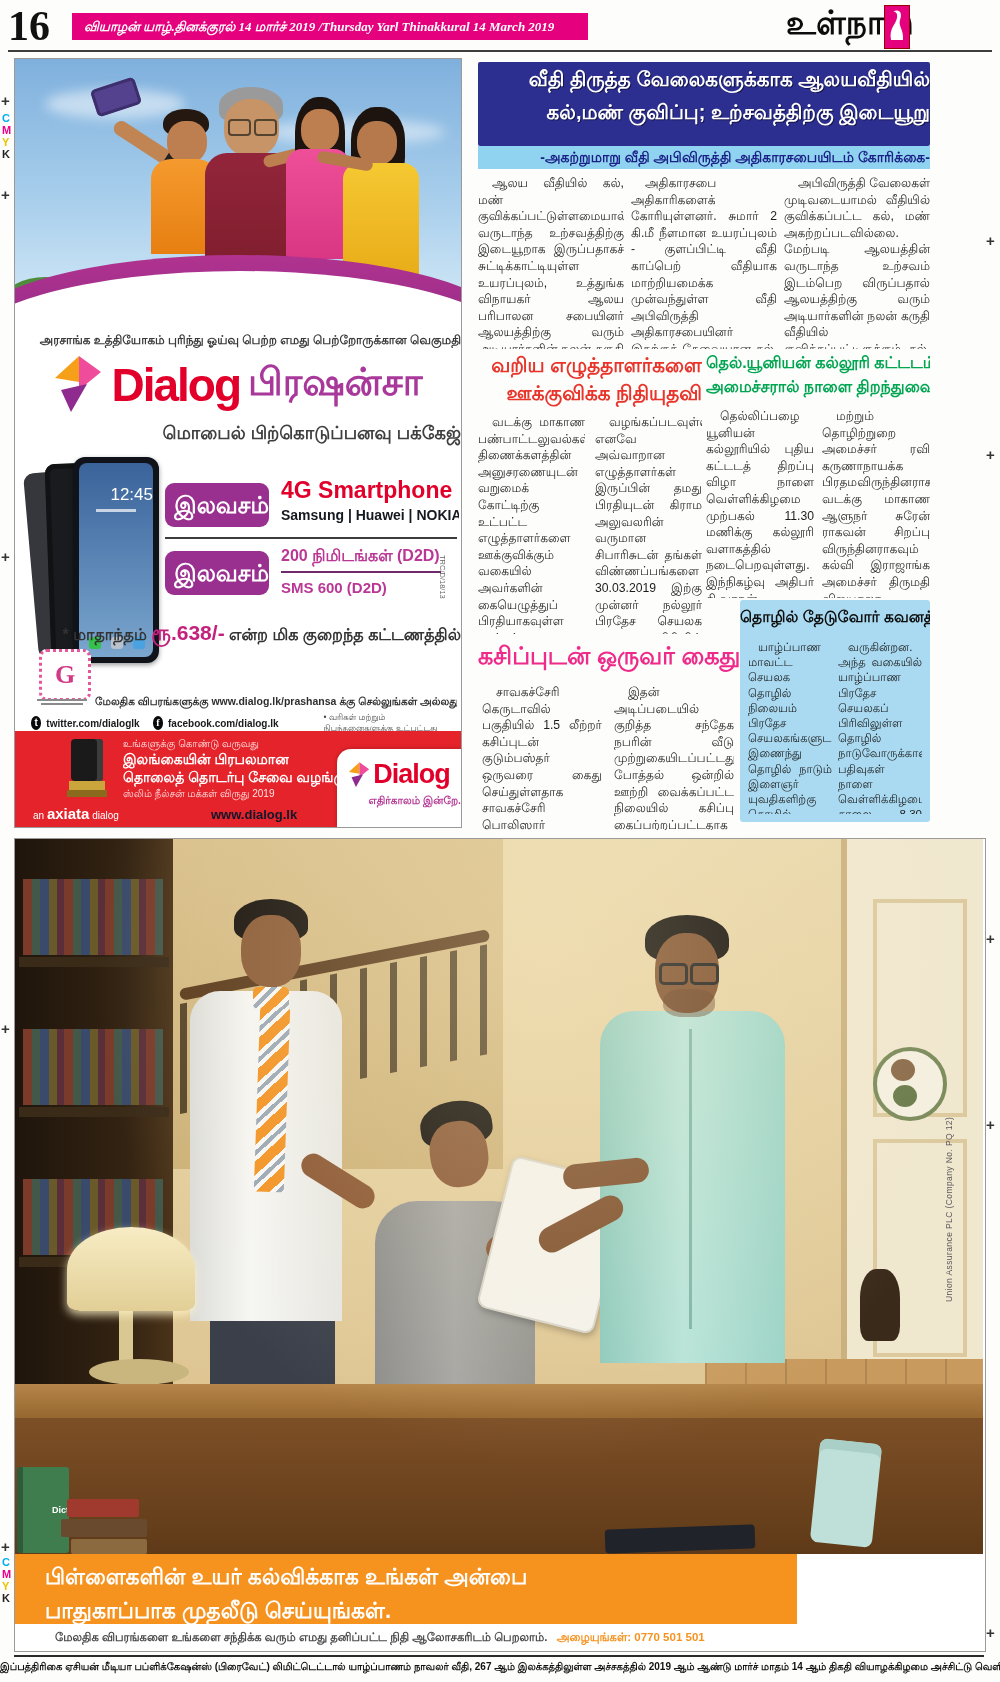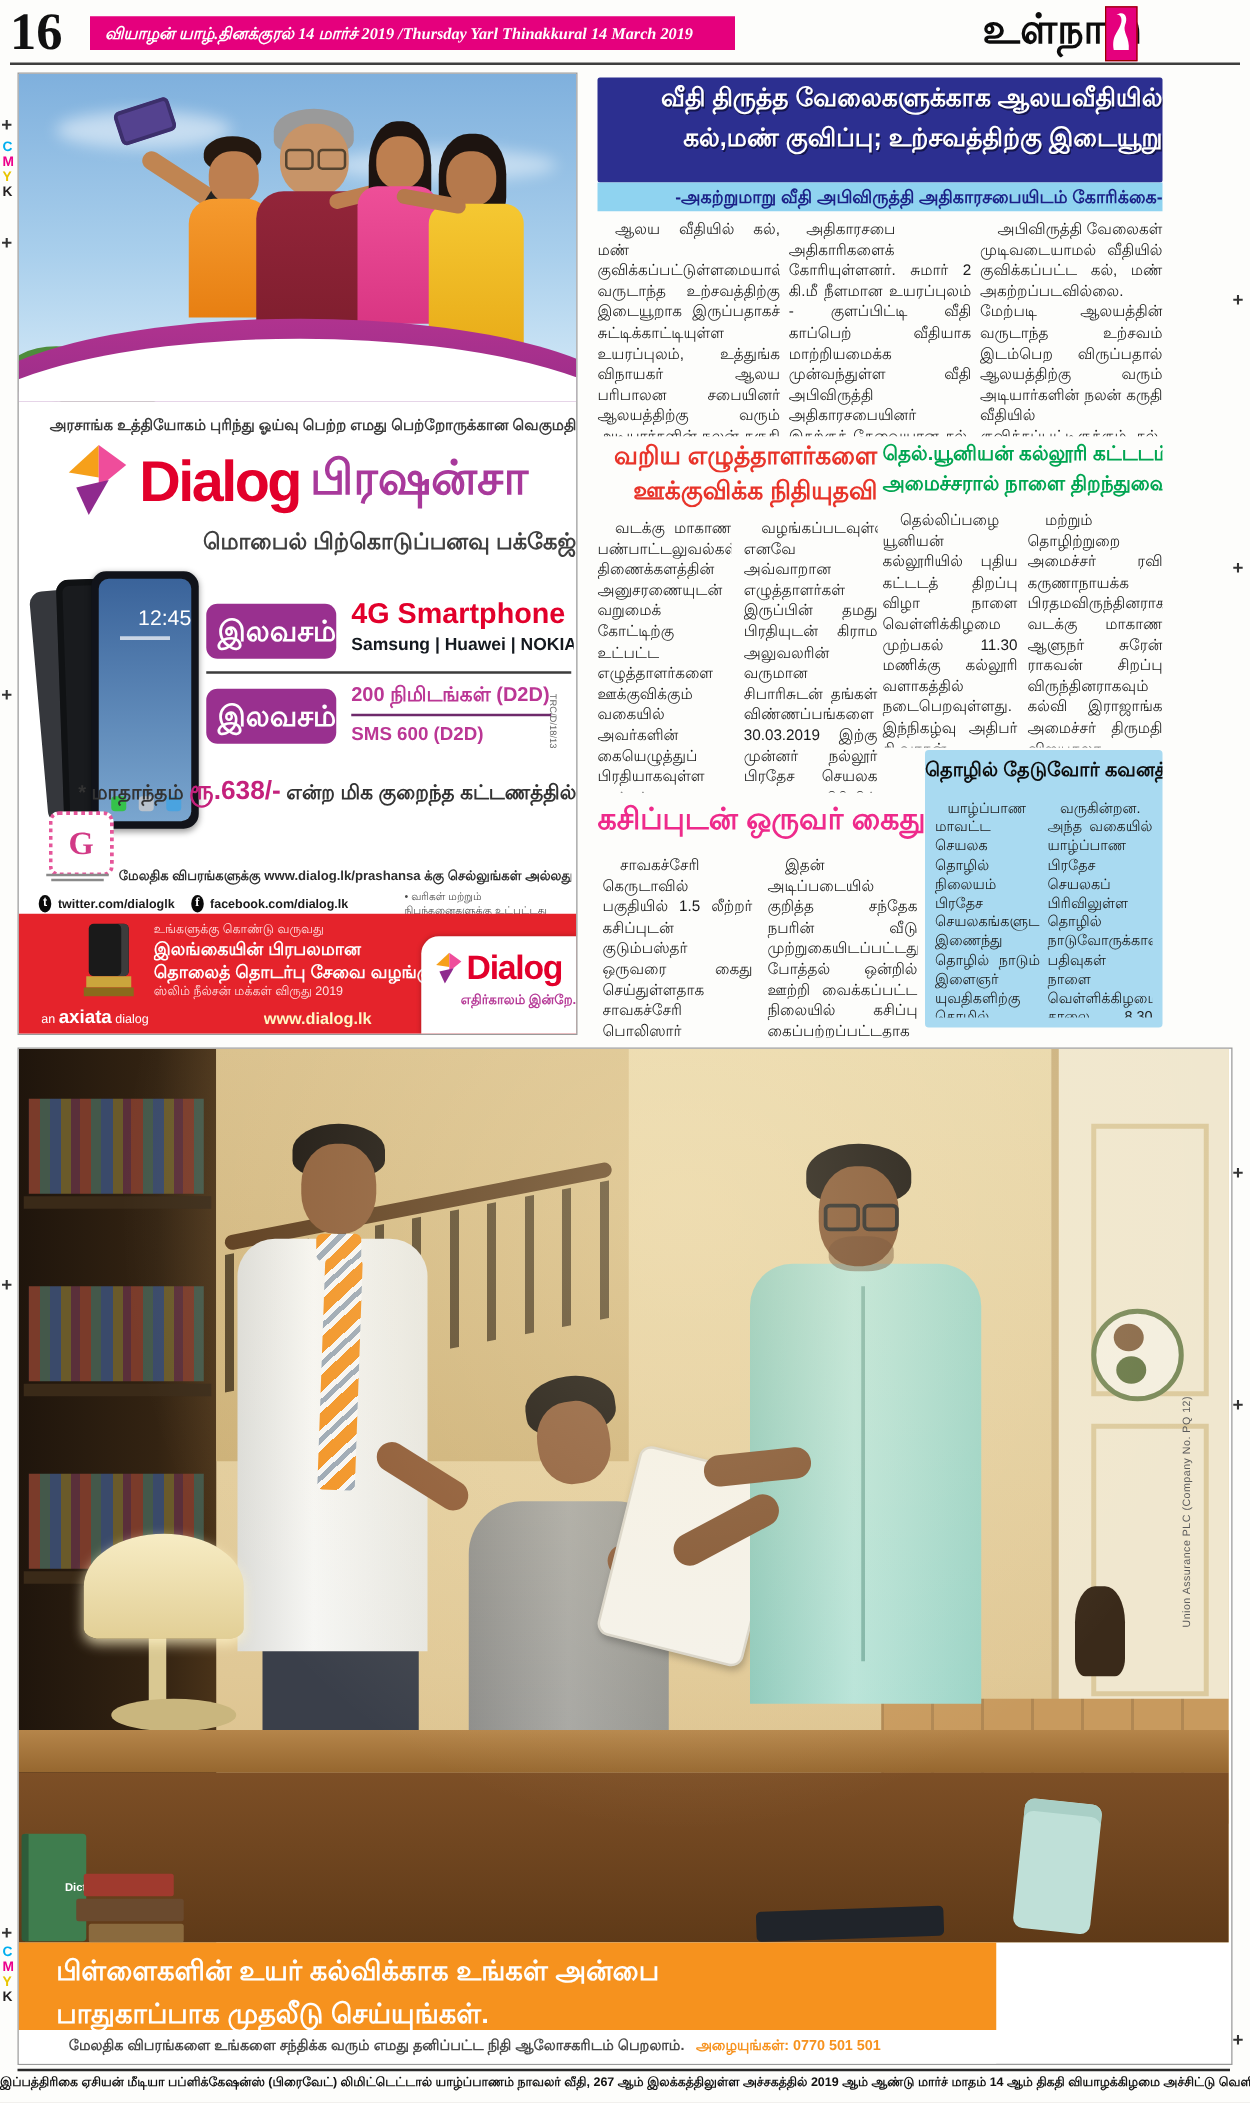--- a/index.html
+++ b/index.html
@@ -143,21 +143,21 @@
         <div class="abs" style="left:2px;top:42px;width:36px;height:9px;background:#caa53c;"></div>
         <div class="abs" style="left:0;top:51px;width:40px;height:7px;background:#8a6a1c;"></div>
       </div>
       <div class="abs nowrap" style="left:108px;top:7px;width:210px;font-size:10px;color:#ffe2e2;">உங்களுக்கு கொண்டு வருவது</div>
       <div class="abs nowrap" style="left:108px;top:20px;width:220px;font-size:14px;font-weight:800;color:#fff;">இலங்கையின் பிரபலமான</div>
       <div class="abs nowrap" style="left:108px;top:38px;width:220px;font-size:14px;font-weight:800;color:#fff;">தொலைத் தொடர்பு சேவை வழங்குனர்</div>
       <div class="abs nowrap" style="left:108px;top:57px;width:210px;font-size:10px;color:#ffe2e2;">ஸ்லிம் நீல்சன் மக்கள் விருது 2019</div>
       <div class="abs nowrap" style="left:18px;top:74px;width:150px;color:#fff;">
         <span style="font-size:10px;">an </span><span style="font-size:15px;font-weight:800;">axiata</span><span style="font-size:10px;"> dialog</span>
       </div>
-      <div class="abs nowrap" style="left:196px;top:76px;width:120px;font-size:13px;font-weight:bold;color:#fef9c3;">www.dialog.lk</div>
+      <div class="abs nowrap" style="left:196px;top:76px;width:120px;font-size:13px;font-weight:bold;color:#0f172a;">www.dialog.lk</div>
       <div class="abs" style="left:322px;top:18px;width:124px;height:78px;background:#fff;border-radius:14px 0 0 0;box-shadow:0 0 4px rgba(0,0,0,.25);">
         <div style="display:flex;align-items:center;justify-content:center;gap:3px;margin-top:10px;">
           <svg width="22" height="26" viewBox="0 0 50 58">
             <polygon points="2,22 26,0 26,26" fill="#f6a01a"></polygon>
             <polygon points="26,0 48,16 26,34" fill="#ef4d9b"></polygon>
             <polygon points="8,34 34,28 18,56" fill="#8f2a8e"></polygon>
           </svg>
           <span style="font-size:27px;font-weight:800;color:#e2002b;letter-spacing:-1px;">Dialog</span>
         </div>
         <div class="ctr nowrap" style="margin-top:4px;font-size:10.5px;font-weight:bold;color:#b63a97;">எதிர்காலம் இன்றே.</div>

